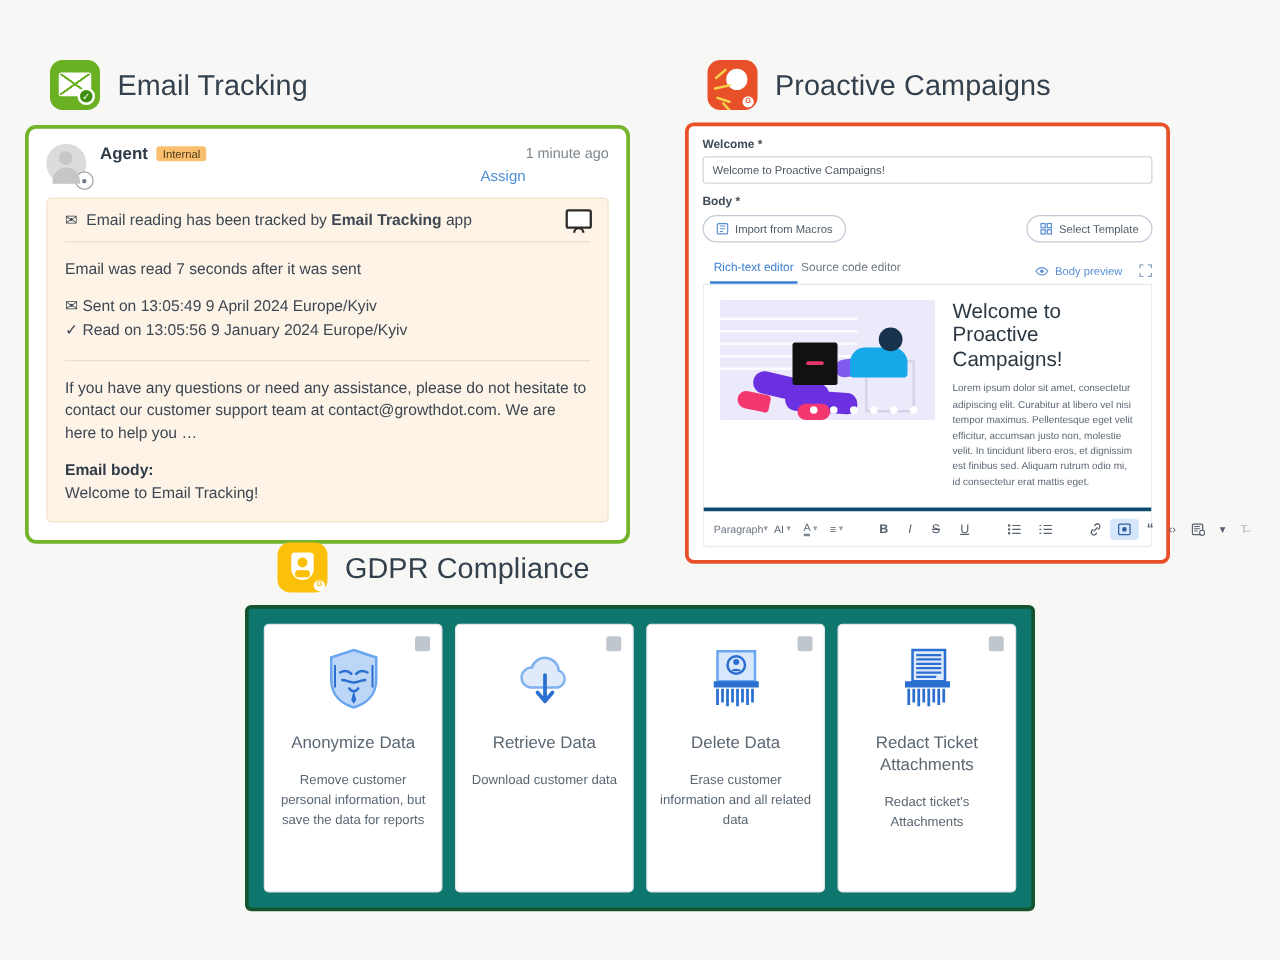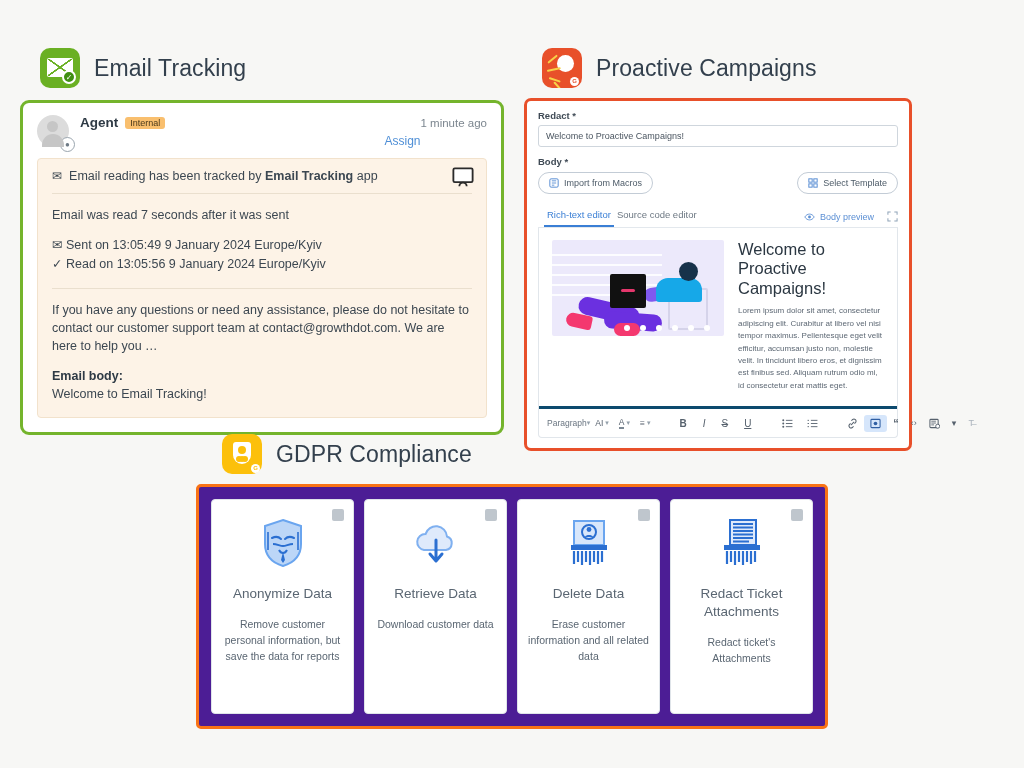--- a/index.html
+++ b/index.html
@@ -80,21 +80,21 @@
   .et-trackline { display:flex; align-items:flex-start; gap:7px; font-size:12.5px; color:#3c4751; padding-bottom:9px; }
   .et-trackline b { font-weight:bold; }
   .et-monitor { position:absolute; right:12px; top:8px; width:22px; }
   .hr-soft { border:0; border-top:1px solid #eadfce; margin:0; }
   .et-line { font-size:12.5px; color:#3c4751; }
   .et-p { margin:12px 0 0 0; font-size:12.5px; line-height:1.45; color:#3c4751; }
   .et-stamp { font-size:12.5px; color:#3c4751; line-height:1.5; }
   .et-bodylabel { font-weight:bold; font-size:12.5px; color:#2e3a45; }
 
   
-  #pc-section { position:absolute; left:524px; top:48px; width:388px; }
+  #pc-section { position:absolute; left:548px; top:48px; width:388px; }
   #pc-head { margin-left:18px; margin-bottom:10px; }
   .pc-card { border:3px solid #e8502a; border-radius:7px; background:#fff; padding:9px 11px 10px 11px; }
   .fld-label { font-size:9.5px; font-weight:bold; color:#3f4a55; margin-bottom:4px; }
   .subject-input {
     width:100%; height:22px; border:1px solid #cfd6dd; border-radius:3px;
     font-size:9px; color:#4a5560; padding:0 7px; font-family:"Liberation Sans", sans-serif;
     background:#fff;
   }
   .pc-btnrow { display:flex; justify-content:space-between; align-items:center; margin-top:5px; }
   .pc-btn {
@@ -133,21 +133,21 @@
   .pc-toolbar { border-top:3px solid #0c4a6e; display:flex; align-items:center; gap:0; padding:5px 8px; font-size:8.5px; color:#5a6672; }
   .tb-sel { display:flex; align-items:center; justify-content:space-between; width:76px; color:#6a7581; }
   .tb-sep { width:1px; height:14px; background:#e3e8ed; margin:0 8px; }
   .tb-item { padding:3px 5px; border-radius:3px; display:flex; align-items:center; gap:2px; cursor:pointer; color:#56616d; }
   .tb-item.active { background:#d6e6fb; }
   .chev { font-size:7px; color:#94a0ab; }
 
   
   #gd-section { position:absolute; left:196px; top:434px; width:632px; }
   #gd-head { margin-left:26px; margin-bottom:10px; }
-  .gd-card { border:3px solid #f97316; border-radius:5px; background:#4c1d95; padding:12px; display:flex; gap:10px; }
+  .gd-card { border:3px solid #14532d; border-radius:5px; background:#0f766e; padding:12px; display:flex; gap:10px; }
   .gd-tile {
     flex:1; border:1px solid #dfe4e9; border-radius:4px; background:#fff;
     padding:13px 10px 10px 10px; position:relative; min-height:215px; text-align:center;
   }
   .gd-check { position:absolute; right:9px; top:9px; width:12px; height:12px; border-radius:2px; background:#bfc6cd; }
   .gd-ico { height:52px; display:flex; align-items:center; justify-content:center; margin:4px 0 16px 0; }
   .gd-title { font-size:13.5px; color:#5a6672; line-height:1.35; }
   .gd-desc { font-size:10.5px; color:#5a6672; line-height:1.5; margin-top:14px; }
 </style>
 </head>
@@ -186,21 +186,21 @@
           <span>Email reading has been tracked by </span><b>Email Tracking</b><span> app</span>
         </span>
       </div>
       <svg class="et-monitor" viewBox="0 0 24 22">
         <rect x="1.5" y="1.5" width="21" height="15" rx="1.5" fill="#fff" stroke="#2b2b2b" stroke-width="2"></rect>
         <path d="M8 21c0-2.2 1.8-4 4-4s4 1.8 4 4" fill="none" stroke="#2b2b2b" stroke-width="2"></path>
       </svg>
       <hr class="hr-soft">
       <div class="et-p">Email was read 7 seconds after it was sent</div>
       <div class="et-p">
-        <div class="et-stamp">✉ Sent on 13:05:49 9 January 2024 Europe/Kyiv</div>
+        <div class="et-stamp">✉ Sent on 13:05:49 9 April 2024 Europe/Kyiv</div>
         <div class="et-stamp">✓ Read on 13:05:56 9 January 2024 Europe/Kyiv</div>
       </div>
       <div style="height:14px"></div>
       <hr class="hr-soft">
       <div class="et-p">If you have any questions or need any assistance, please do not hesitate to contact our customer support team at contact@growthdot.com. We are here to help you …</div>
       <div class="et-p">
         <div class="et-bodylabel">Email body:</div>
         <div class="et-line">Welcome to Email Tracking!</div>
       </div>
     </div>
@@ -217,21 +217,21 @@
       <div class="ray" style="left:5px;  top:22px; width:14px; transform:rotate(-12deg);"></div>
       <div class="ray" style="left:7px;  top:29px; width:12px; transform:rotate(18deg);"></div>
       <div class="ray" style="left:12px; top:33px; width:9px;  transform:rotate(48deg);"></div>
       <div class="gd2 gd">G</div>
     </div>
     <div class="app-title">Proactive Campaigns</div>
   </div>
 
   <div class="pc-card">
 
-    <div class="fld-label">Redact *</div>
+    <div class="fld-label">Welcome *</div>
     <input class="subject-input" value="Welcome to Proactive Campaigns!" style="">
 
     <div style="height:9px"></div>
     <div class="fld-label">Body *</div>
 
     <div class="pc-btnrow">
       <div class="pc-btn">
         <svg width="10" height="10" viewBox="0 0 12 12">
           <rect x="1" y="1" width="10" height="10" rx="1.5" fill="none" stroke="#5b8fd4" stroke-width="1.2"></rect>
           <path d="M3.4 3.4h5.2M3.4 6h5.2M3.4 8.6h3" stroke="#5b8fd4" stroke-width="1.1"></path>

